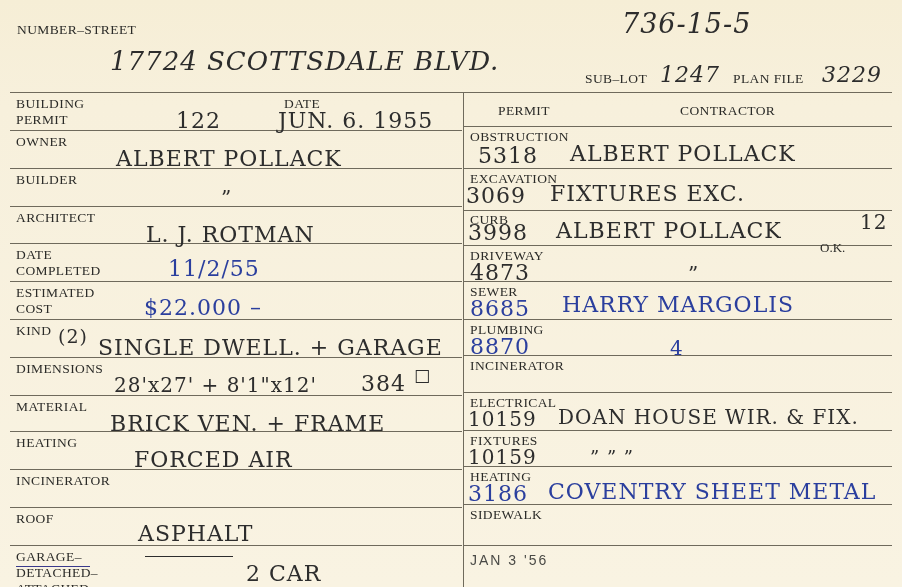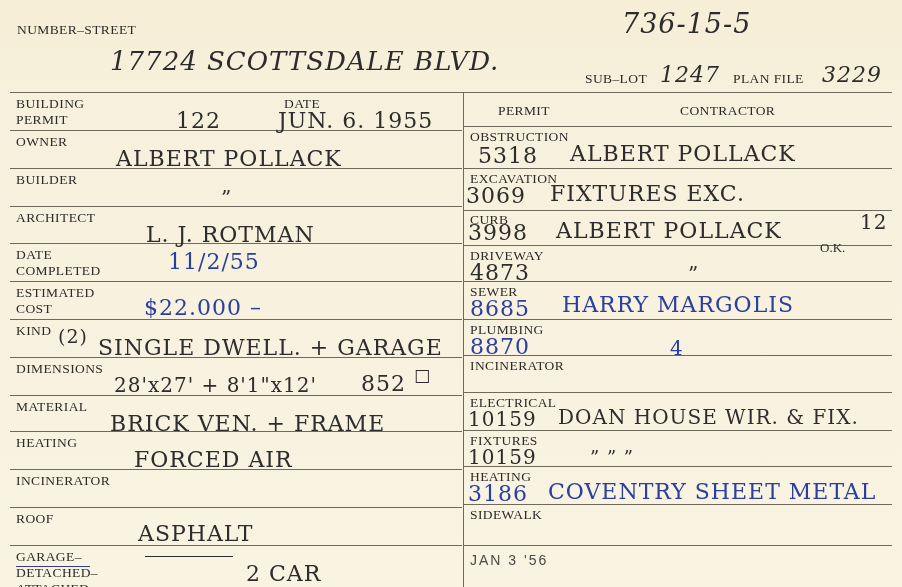--- a/index.html
+++ b/index.html
@@ -132,38 +132,38 @@
     <span class="val s20" style="left:205px;top:14px;">”</span>
   </div>
 
   <div class="field left-col" style="top:210px;">
     <span class="lbl">ARCHITECT</span>
     <span class="val s22" style="left:130px;top:12px;">L. J. ROTMAN</span>
   </div>
 
   <div class="field left-col" style="top:247px;">
     <span class="lbl">DATE COMPLETED</span>
-    <span class="val s22 blue" style="left:152px;top:2px;">11/2/55</span>
+    <span class="val s22 blue" style="left:152px;top:9px;">11/2/55</span>
   </div>
 
   <div class="field left-col" style="top:285px;">
     <span class="lbl">ESTIMATED COST</span>
     <span class="val s22 blue" style="left:128px;top:10px;">$22.000 –</span>
   </div>
 
   <div class="field left-col" style="top:323px;">
     <span class="lbl">KIND</span>
     <span class="val s19" style="left:42px;top:2px;">(2)</span>
     <span class="val s22" style="left:82px;top:12px;">SINGLE DWELL. + GARAGE</span>
   </div>
 
   <div class="field left-col" style="top:361px;">
     <span class="lbl">DIMENSIONS</span>
     <span class="val s20" style="left:98px;top:12px;">28'x27' + 8'1"x12'</span>
-    <span class="val s22" style="left:345px;top:10px;">852</span>
+    <span class="val s22" style="left:345px;top:10px;">384</span>
     <span class="val s17" style="left:398px;top:4px;">□</span>
   </div>
 
   <div class="field left-col" style="top:399px;">
     <span class="lbl">MATERIAL</span>
     <span class="val s22" style="left:94px;top:12px;">BRICK VEN. + FRAME</span>
   </div>
 
   <div class="field left-col" style="top:435px;">
     <span class="lbl">HEATING</span>

